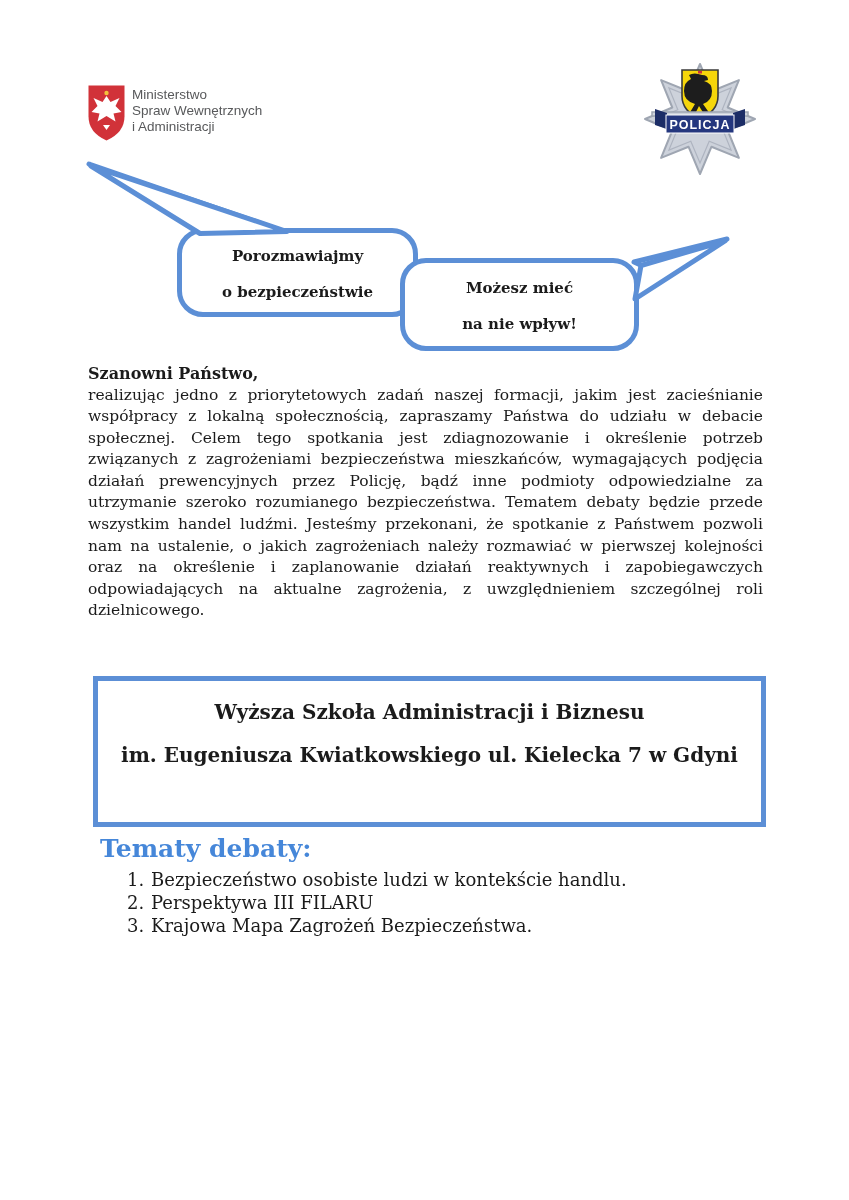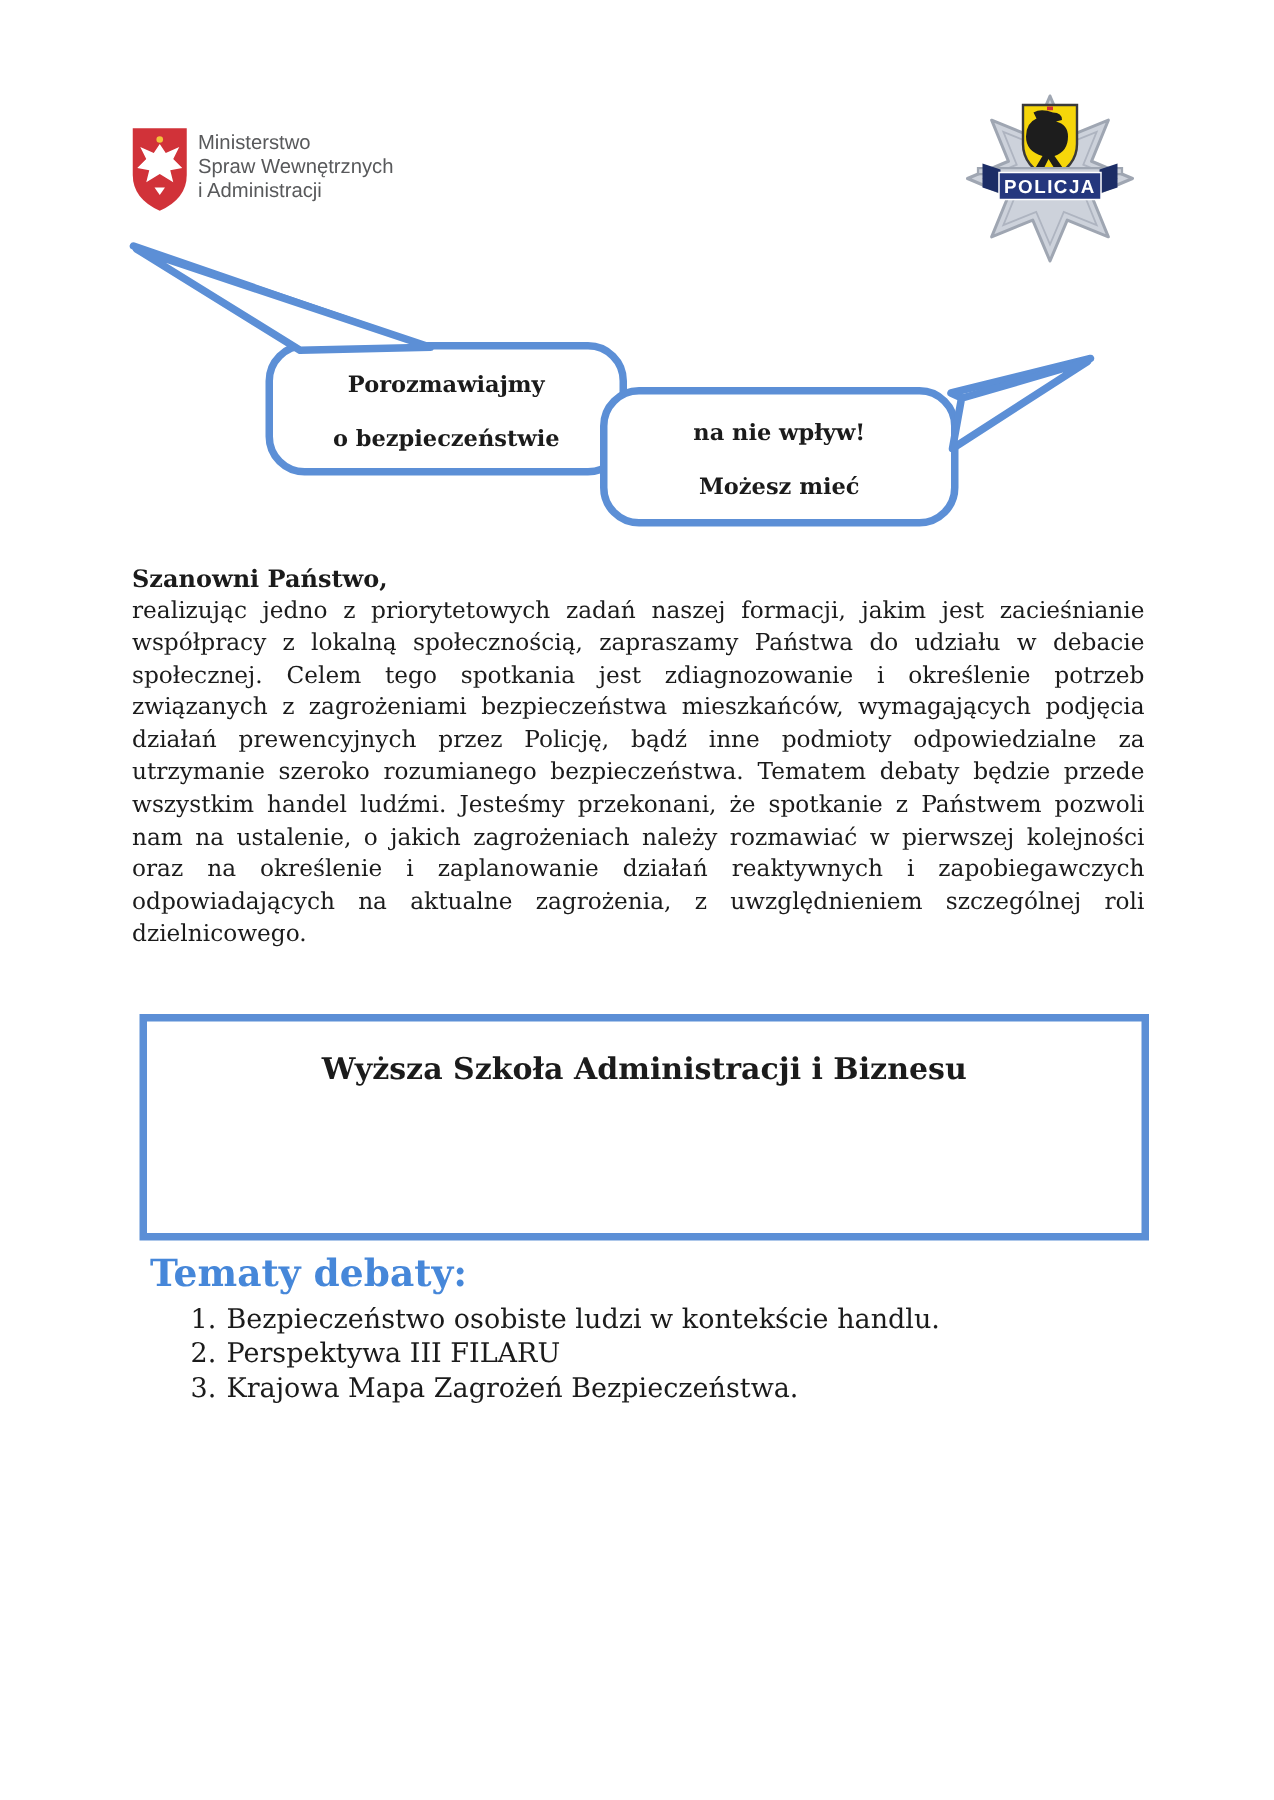--- a/index.html
+++ b/index.html
@@ -13,21 +13,21 @@
                  line-height:16px;padding-top:2px;}
 
   
   .bubble{background:#fff;border:5px solid #5c8fd6;border-radius:26px;text-align:center;
           font-weight:bold;font-size:15px;line-height:36px;box-sizing:border-box;}
   .bubble-left{left:177px;top:228px;width:241px;height:89px;padding-top:5px;}
   .bubble-right{left:400px;top:258px;width:239px;height:93px;padding-top:7px;}
   .tails{left:0;top:0;width:849px;height:400px;pointer-events:none;}
 
   
-  .letter{left:88px;top:375px;width:675px;}
+  .letter{left:88px;top:363px;width:675px;}
   .salutation{font-weight:bold;font-size:16px;line-height:21.5px;}
   .letter-body{font-size:15.5px;line-height:21.6px;text-align:justify;}
 
   
   .event-box{left:93px;top:676px;width:673px;height:151px;border:5px solid #5c8fd6;
              box-sizing:border-box;text-align:center;font-weight:bold;font-size:20px;}
   .event-line{line-height:43px;margin-top:0;}
   .event-box .inner{padding-top:10px;}
 
   
@@ -77,38 +77,39 @@
     <path d="M45,-10 l-12,4 v16 l12,-4 Z" fill="#1c2d66"></path>
     <rect x="-34" y="-4" width="68" height="18" fill="#24377e" stroke="#ffffff" stroke-width="1"></rect>
     <text x="0" y="9.5" text-anchor="middle" font-family="Liberation Sans, sans-serif" font-size="12.5" font-weight="bold" fill="#ffffff" letter-spacing="1">POLICJA</text>
   </svg>
 
   <div class="abs bubble bubble-left">
     <div>Porozmawiajmy</div>
     <div>o bezpieczeństwie</div>
   </div>
   <div class="abs bubble bubble-right">
+    <div>Możesz mieć</div>
     <div>na nie wpływ!</div>
-    <div>Możesz mieć</div>
   </div>
   <svg class="abs tails">
     <polygon points="89,164 283,231 150,194" fill="#ffffff" stroke="#5c8fd6" stroke-width="5" stroke-linejoin="round"></polygon>
     <polygon points="91,166 287,231.5 200,233.5" fill="#ffffff" stroke="#5c8fd6" stroke-width="5" stroke-linejoin="round"></polygon>
     <polygon points="727,239 660,274 634,262" fill="#ffffff" stroke="#5c8fd6" stroke-width="5" stroke-linejoin="round"></polygon>
     <polygon points="725,241 641,265.5 635,299" fill="#ffffff" stroke="#5c8fd6" stroke-width="5" stroke-linejoin="round"></polygon>
   </svg>
 
   <div class="abs letter">
     <div class="salutation">Szanowni Państwo,</div>
     <div class="letter-body">realizując jedno z priorytetowych zadań naszej formacji, jakim jest zacieśnianie współpracy z lokalną społecznością, zapraszamy Państwa do udziału w debacie społecznej. Celem tego spotkania jest zdiagnozowanie i określenie potrzeb związanych z zagrożeniami bezpieczeństwa mieszkańców, wymagających podjęcia działań prewencyjnych przez Policję, bądź inne podmioty odpowiedzialne za utrzymanie szeroko rozumianego bezpieczeństwa. Tematem debaty będzie przede wszystkim handel ludźmi. Jesteśmy przekonani, że spotkanie z Państwem pozwoli nam na ustalenie, o jakich zagrożeniach należy rozmawiać w pierwszej kolejności oraz na określenie i zaplanowanie działań reaktywnych i zapobiegawczych odpowiadających na aktualne zagrożenia, z uwzględnieniem szczególnej roli dzielnicowego.</div>
   </div>
 
   <div class="abs event-box">
     <div class="inner">
       <div class="event-line">Wyższa Szkoła Administracji i Biznesu</div>
+      <div class="event-line">im. Eugeniusza Kwiatkowskiego ul. Kielecka 7 w Gdyni</div>
     </div>
   </div>
 
   <div class="abs topics-heading">Tematy debaty:</div>
   <div class="abs topics-list">
     <div class="topic-row">
       <span class="topic-num">1.</span>
       <span>Bezpieczeństwo osobiste ludzi w kontekście handlu.</span>
     </div>
     <div class="topic-row">

